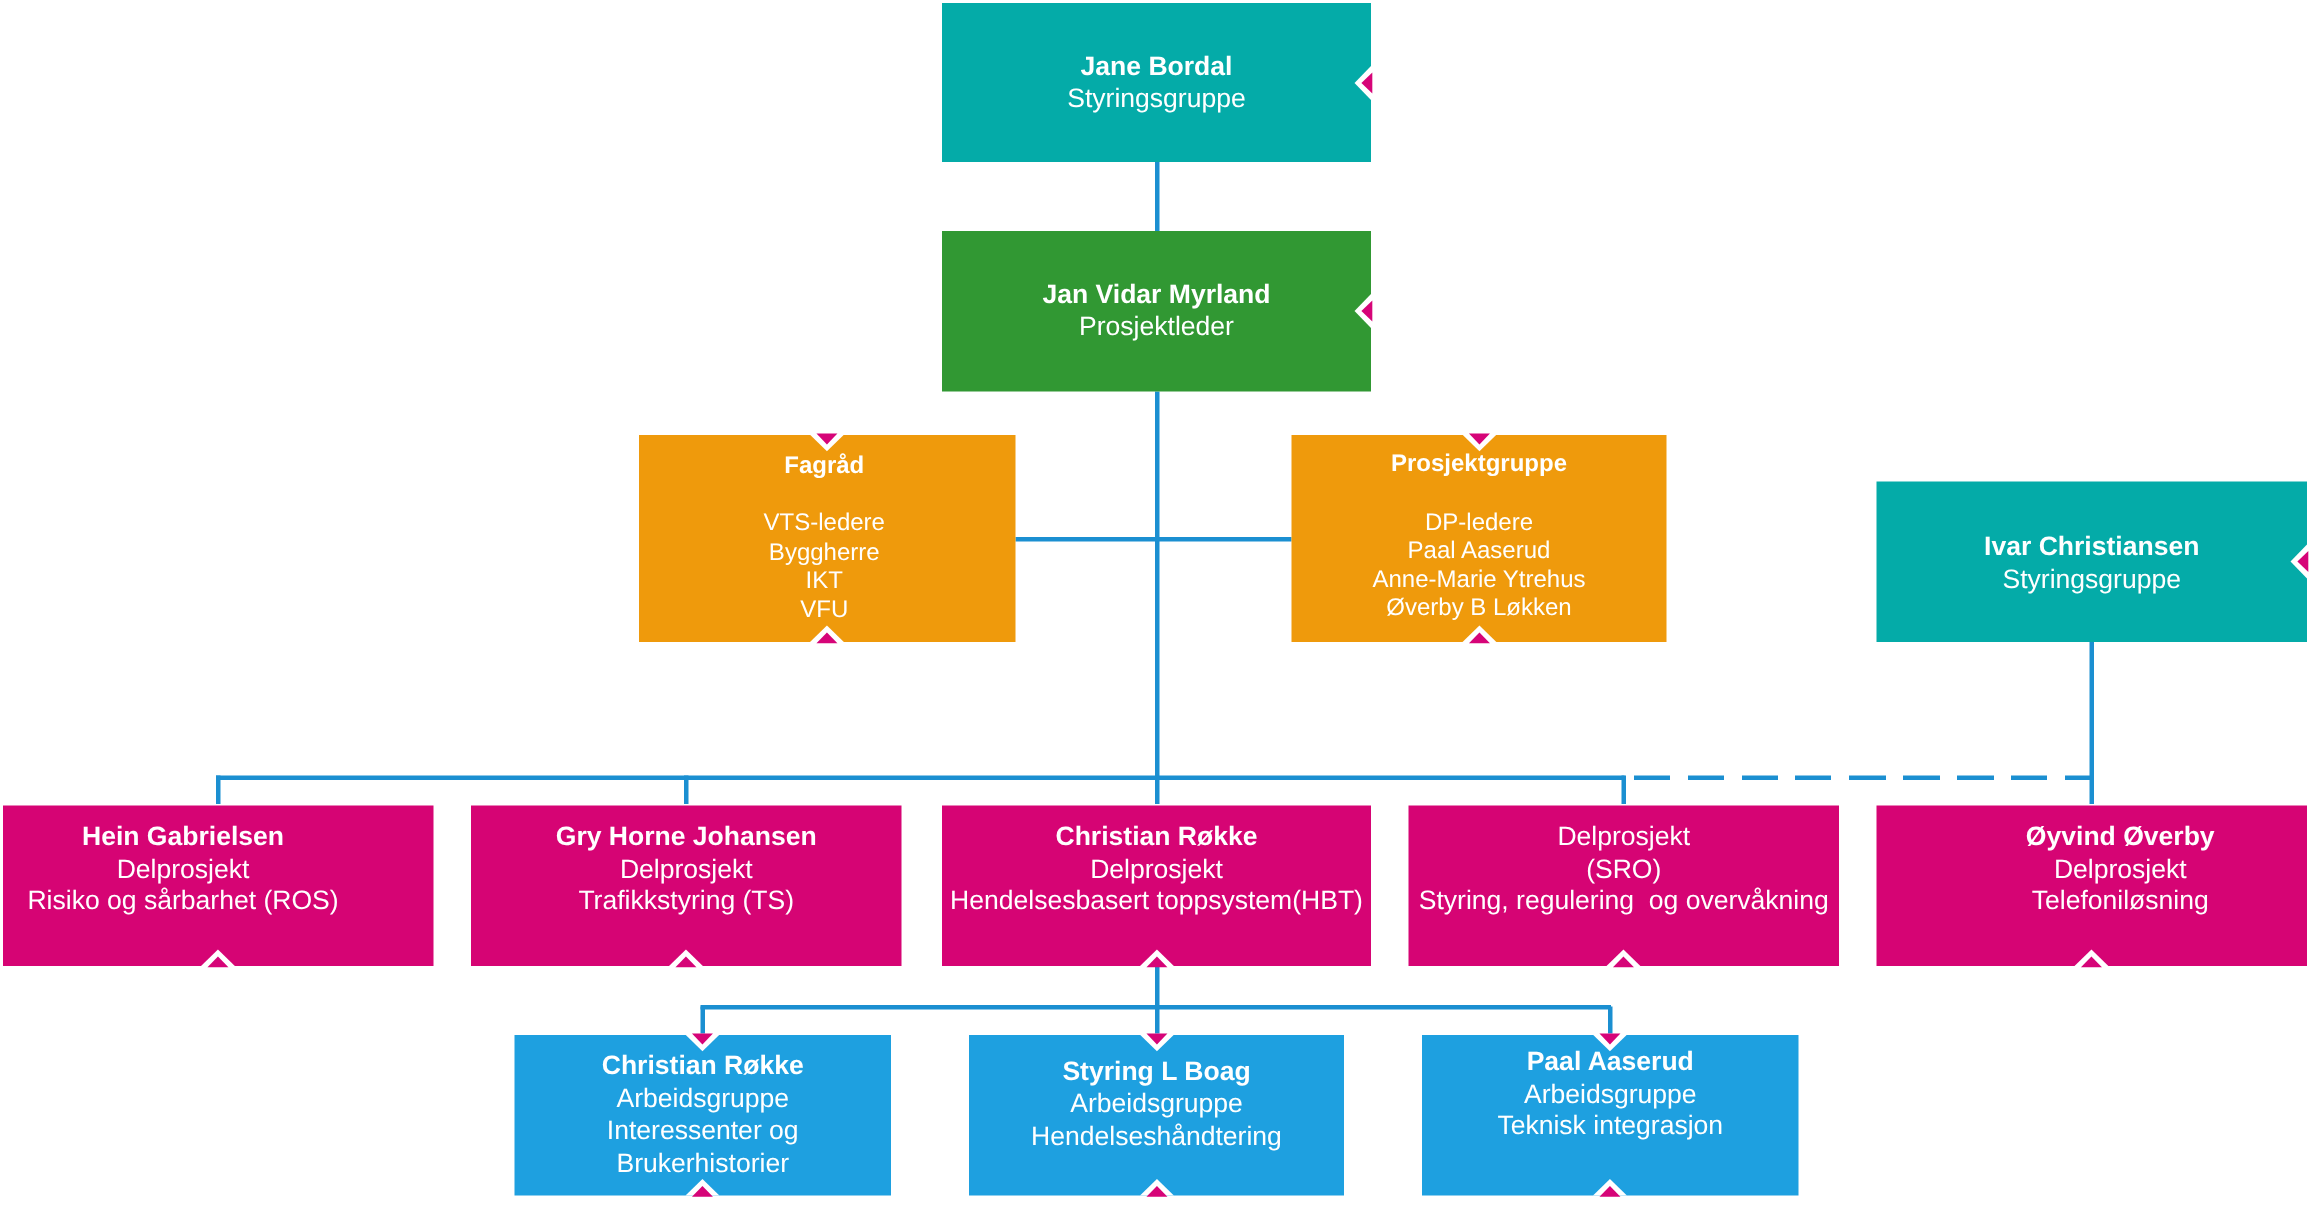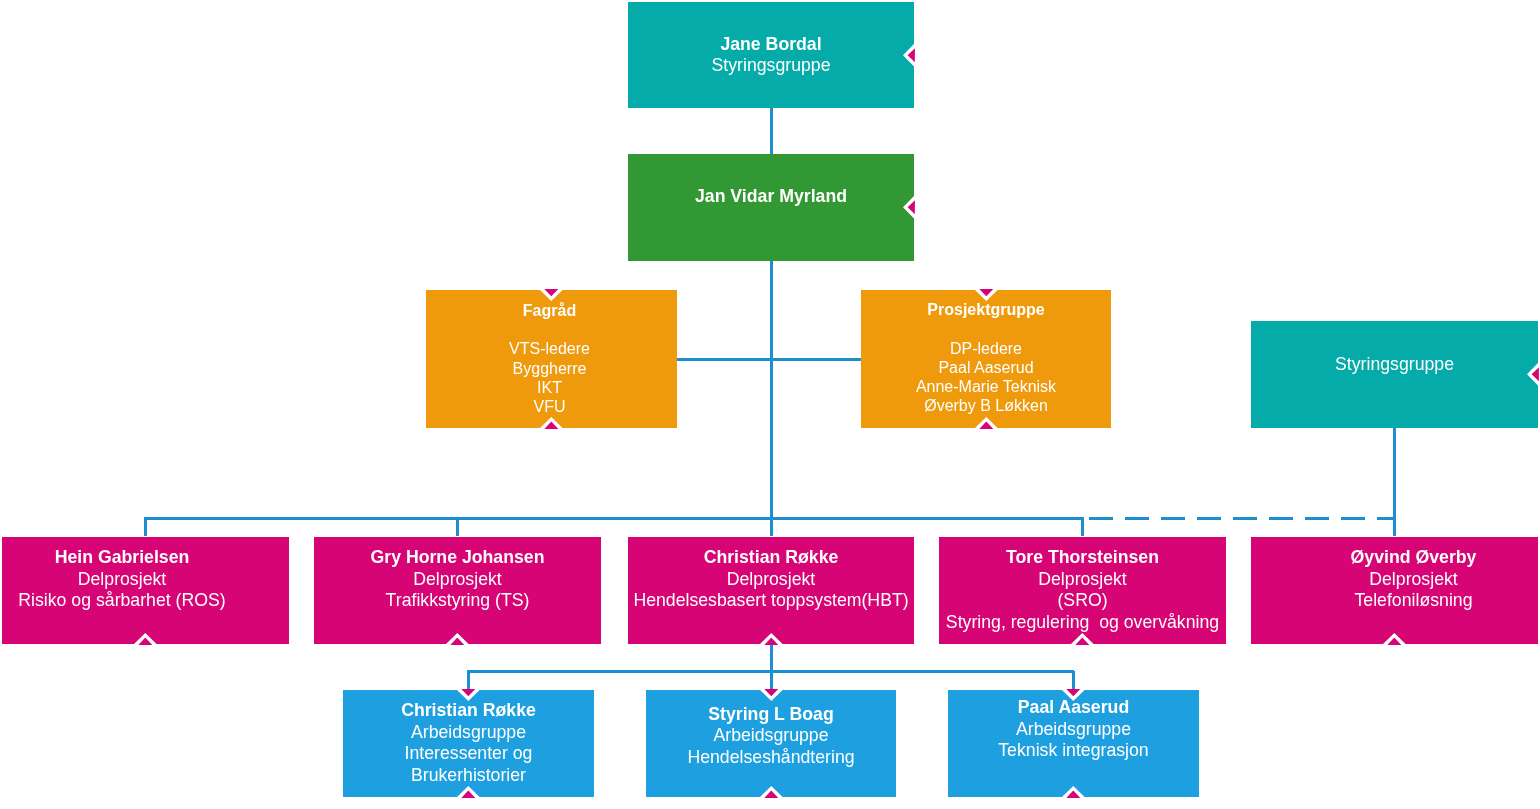--- a/index.html
+++ b/index.html
@@ -40,20 +40,21 @@
   </div>
   <div class="mk" style="left:903px;top:43.7px;width:11.9px;height:22.6px">
       <svg width="11.9" height="22.6" viewBox="0 0 11.9 22.6">
         <polygon points="11,0 11,22.6 0,11.3" fill="#ffffff"></polygon>
         <polygon points="11.9,4.3 11.9,18.3 4.6,11.3" fill="#D60478"></polygon>
       </svg>
     </div>
   <div class="node" style="left:628px;top:154px;width:286px;height:107px;background:#319833"></div>
   <div class="txt" style="left:628px;top:185.7px;width:286px;font-size:17.7px;line-height:21.8px">
     <div class="tline tname">Jan Vidar Myrland</div>
+    <div class="tline">Prosjektleder</div>
   </div>
   <div class="mk" style="left:903px;top:196.2px;width:11.9px;height:22.6px">
       <svg width="11.9" height="22.6" viewBox="0 0 11.9 22.6">
         <polygon points="11,0 11,22.6 0,11.3" fill="#ffffff"></polygon>
         <polygon points="11.9,4.3 11.9,18.3 4.6,11.3" fill="#D60478"></polygon>
       </svg>
     </div>
   <div class="node" style="left:426px;top:290px;width:251px;height:138px;background:#EF9A0C"></div>
   <div class="txt" style="left:426px;top:301.3px;width:247px;font-size:16px;line-height:19.1px">
     <div class="tline tname">Fagråd</div>
@@ -74,37 +75,38 @@
         <polygon points="0,11 22.6,11 11.3,0" fill="#ffffff"></polygon>
         <polygon points="4.3,11.9 18.3,11.9 11.3,4.6" fill="#D60478"></polygon>
       </svg>
     </div>
   <div class="node" style="left:861px;top:290px;width:250px;height:138px;background:#EF9A0C"></div>
   <div class="txt" style="left:861px;top:300.4px;width:250px;font-size:16px;line-height:19.1px">
     <div class="tline tname">Prosjektgruppe</div>
     <div class="tline">&nbsp;</div>
     <div class="tline">DP-ledere</div>
     <div class="tline">Paal Aaserud</div>
-    <div class="tline">Anne-Marie Teknisk</div>
+    <div class="tline">Anne-Marie Ytrehus</div>
     <div class="tline">Øverby B Løkken</div>
   </div>
   <div class="mk" style="left:974.7px;top:289.1px;width:22.6px;height:11.9px">
       <svg width="22.6" height="11.9" viewBox="0 0 22.6 11.9">
         <polygon points="0,0.9 22.6,0.9 11.3,11.9" fill="#ffffff"></polygon>
         <polygon points="4.3,0 18.3,0 11.3,7.3" fill="#D60478"></polygon>
       </svg>
     </div>
   <div class="mk" style="left:974.7px;top:417px;width:22.6px;height:11.9px">
       <svg width="22.6" height="11.9" viewBox="0 0 22.6 11.9">
         <polygon points="0,11 22.6,11 11.3,0" fill="#ffffff"></polygon>
         <polygon points="4.3,11.9 18.3,11.9 11.3,4.6" fill="#D60478"></polygon>
       </svg>
     </div>
   <div class="node" style="left:1251px;top:321px;width:287px;height:107px;background:#04ABA8"></div>
   <div class="txt" style="left:1251px;top:354px;width:287px;font-size:17.7px;line-height:21.8px">
+    <div class="tline tname">Ivar Christiansen</div>
     <div class="tline">Styringsgruppe</div>
   </div>
   <div class="mk" style="left:1527px;top:363.2px;width:11.9px;height:22.6px">
       <svg width="11.9" height="22.6" viewBox="0 0 11.9 22.6">
         <polygon points="11,0 11,22.6 0,11.3" fill="#ffffff"></polygon>
         <polygon points="11.9,4.3 11.9,18.3 4.6,11.3" fill="#D60478"></polygon>
       </svg>
     </div>
   <div class="node" style="left:2px;top:537px;width:287px;height:107px;background:#D60474"></div>
   <div class="txt" style="left:2px;top:547.4px;width:240px;font-size:17.7px;line-height:21.5px">
@@ -137,21 +139,20 @@
     <div class="tline">Hendelsesbasert toppsystem(HBT)</div>
   </div>
   <div class="mk" style="left:759.7px;top:633px;width:22.6px;height:11.9px">
       <svg width="22.6" height="11.9" viewBox="0 0 22.6 11.9">
         <polygon points="0,11 22.6,11 11.3,0" fill="#ffffff"></polygon>
         <polygon points="4.3,11.9 18.3,11.9 11.3,4.6" fill="#D60478"></polygon>
       </svg>
     </div>
   <div class="node" style="left:939px;top:537px;width:287px;height:107px;background:#D60474"></div>
   <div class="txt" style="left:939px;top:547.4px;width:287px;font-size:17.7px;line-height:21.5px">
-    <div class="tline tname">Tore Thorsteinsen</div>
     <div class="tline">Delprosjekt</div>
     <div class="tline">(SRO)</div>
     <div class="tline">Styring, regulering  og overvåkning</div>
   </div>
   <div class="mk" style="left:1071.2px;top:633px;width:22.6px;height:11.9px">
       <svg width="22.6" height="11.9" viewBox="0 0 22.6 11.9">
         <polygon points="0,11 22.6,11 11.3,0" fill="#ffffff"></polygon>
         <polygon points="4.3,11.9 18.3,11.9 11.3,4.6" fill="#D60478"></polygon>
       </svg>
     </div>

